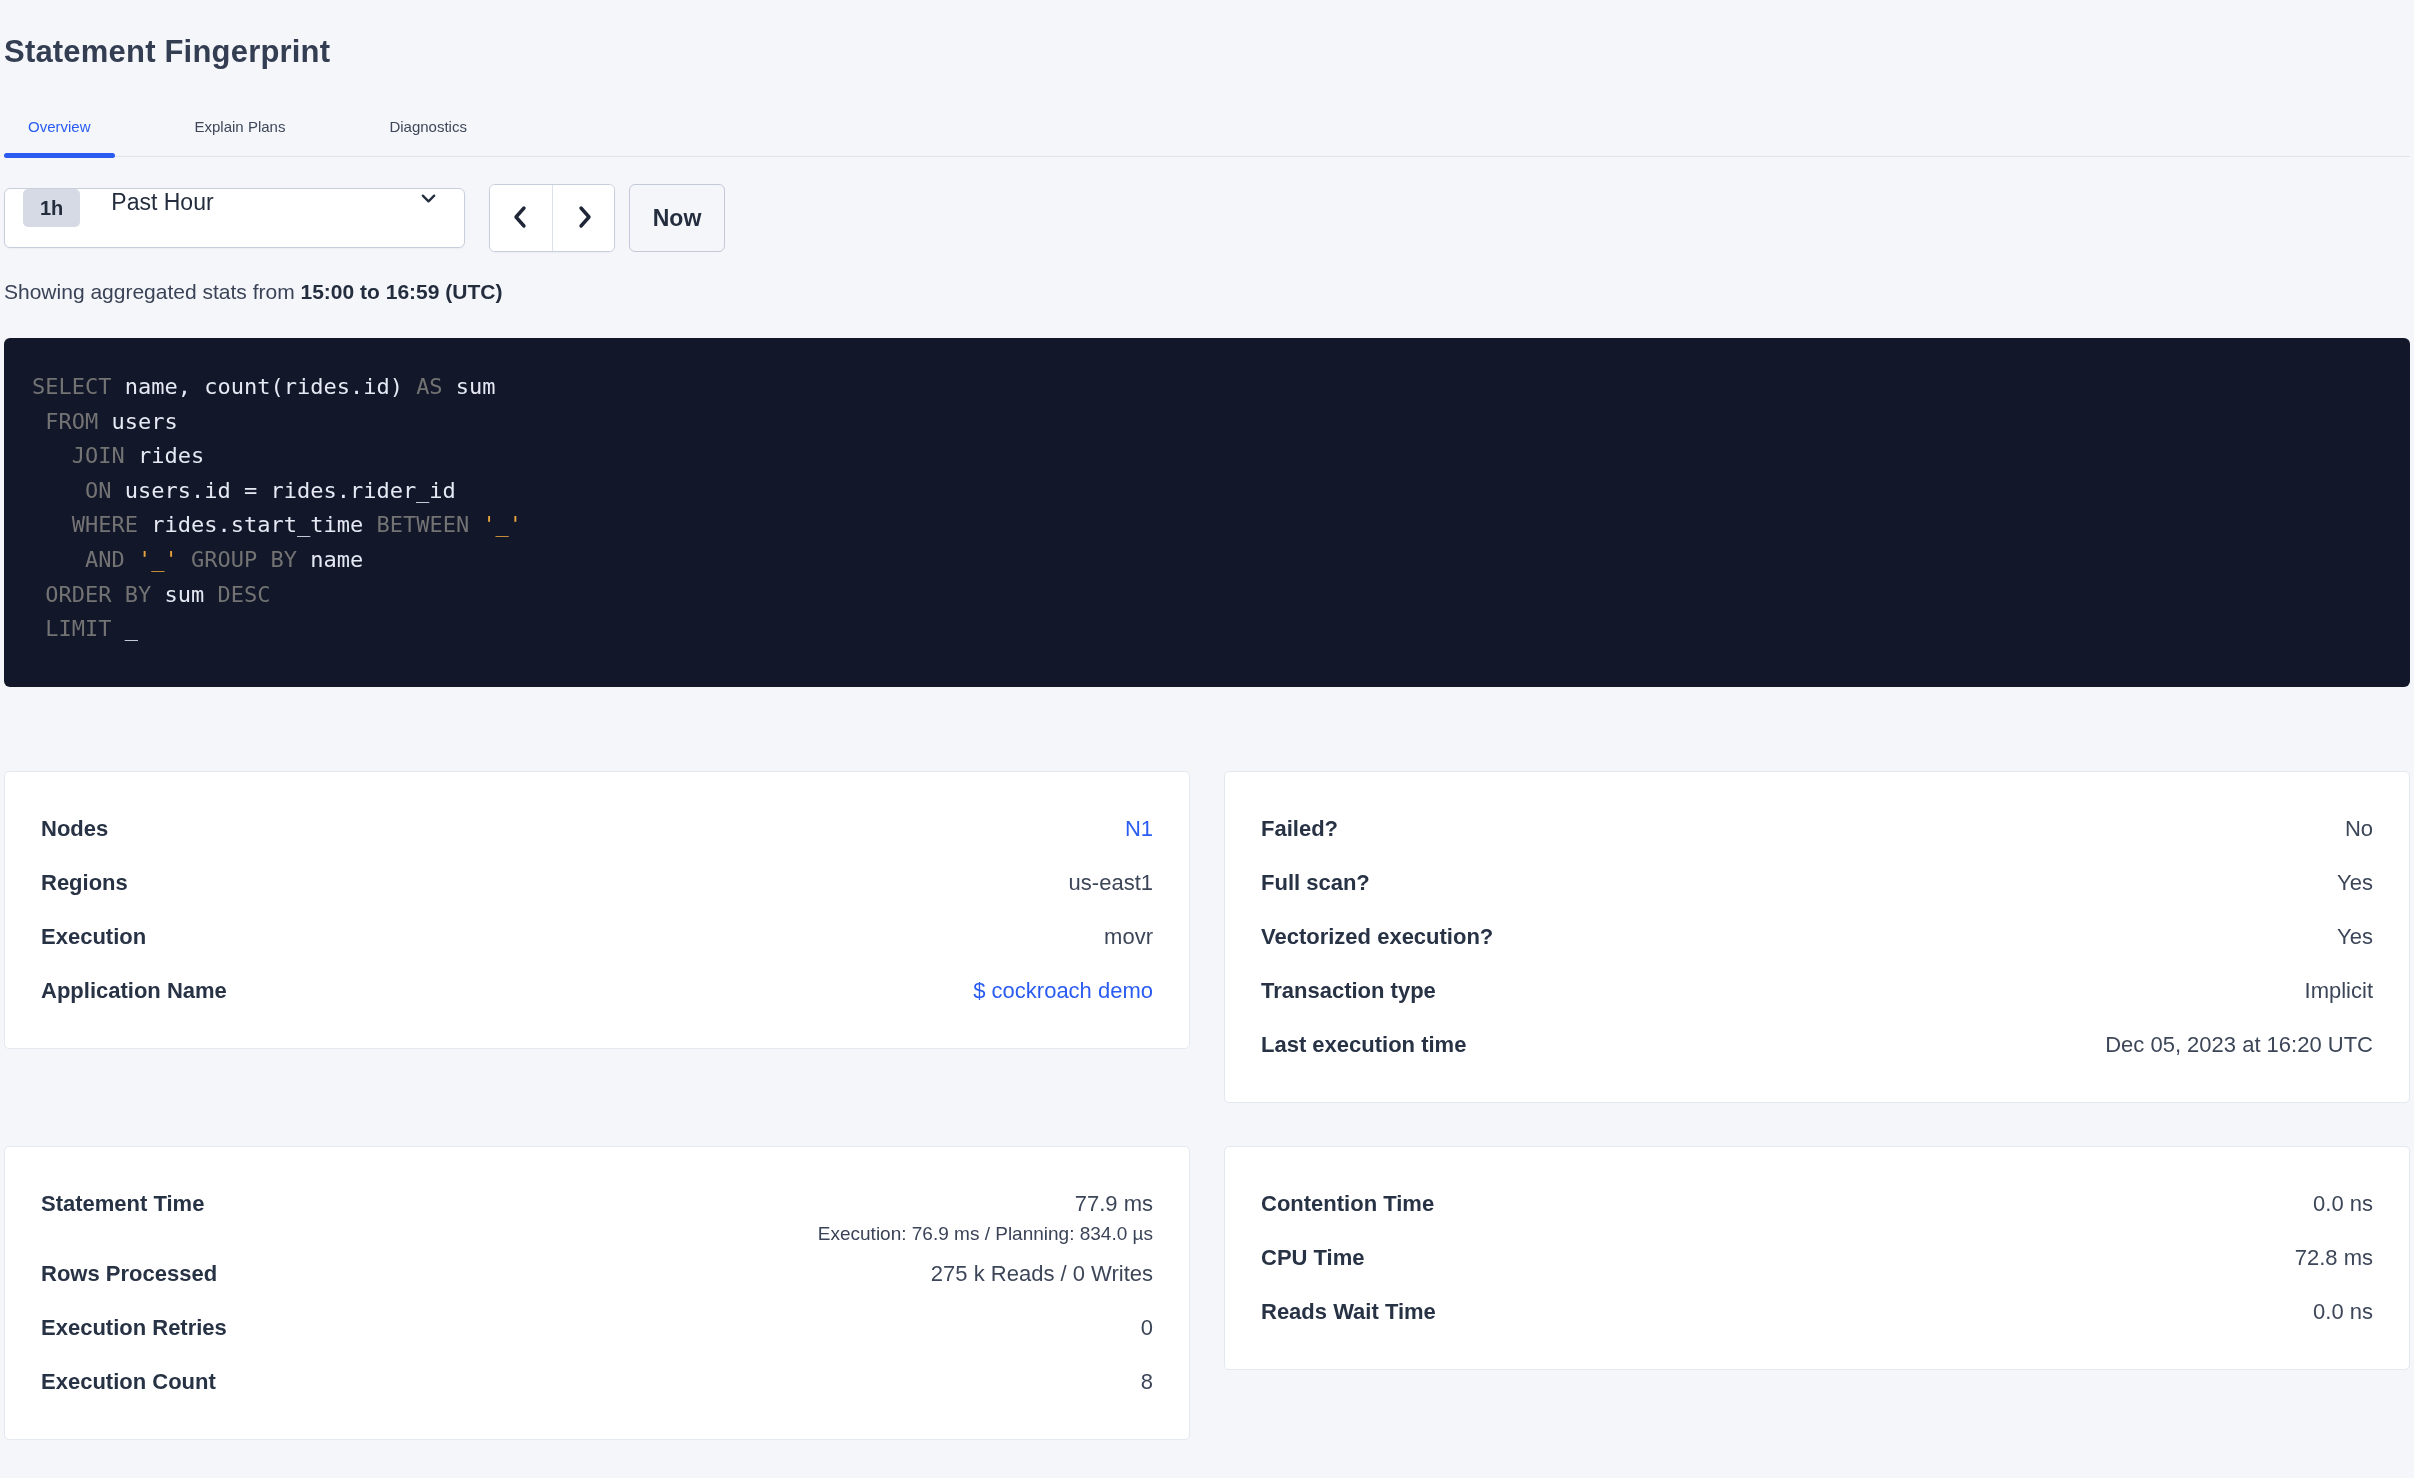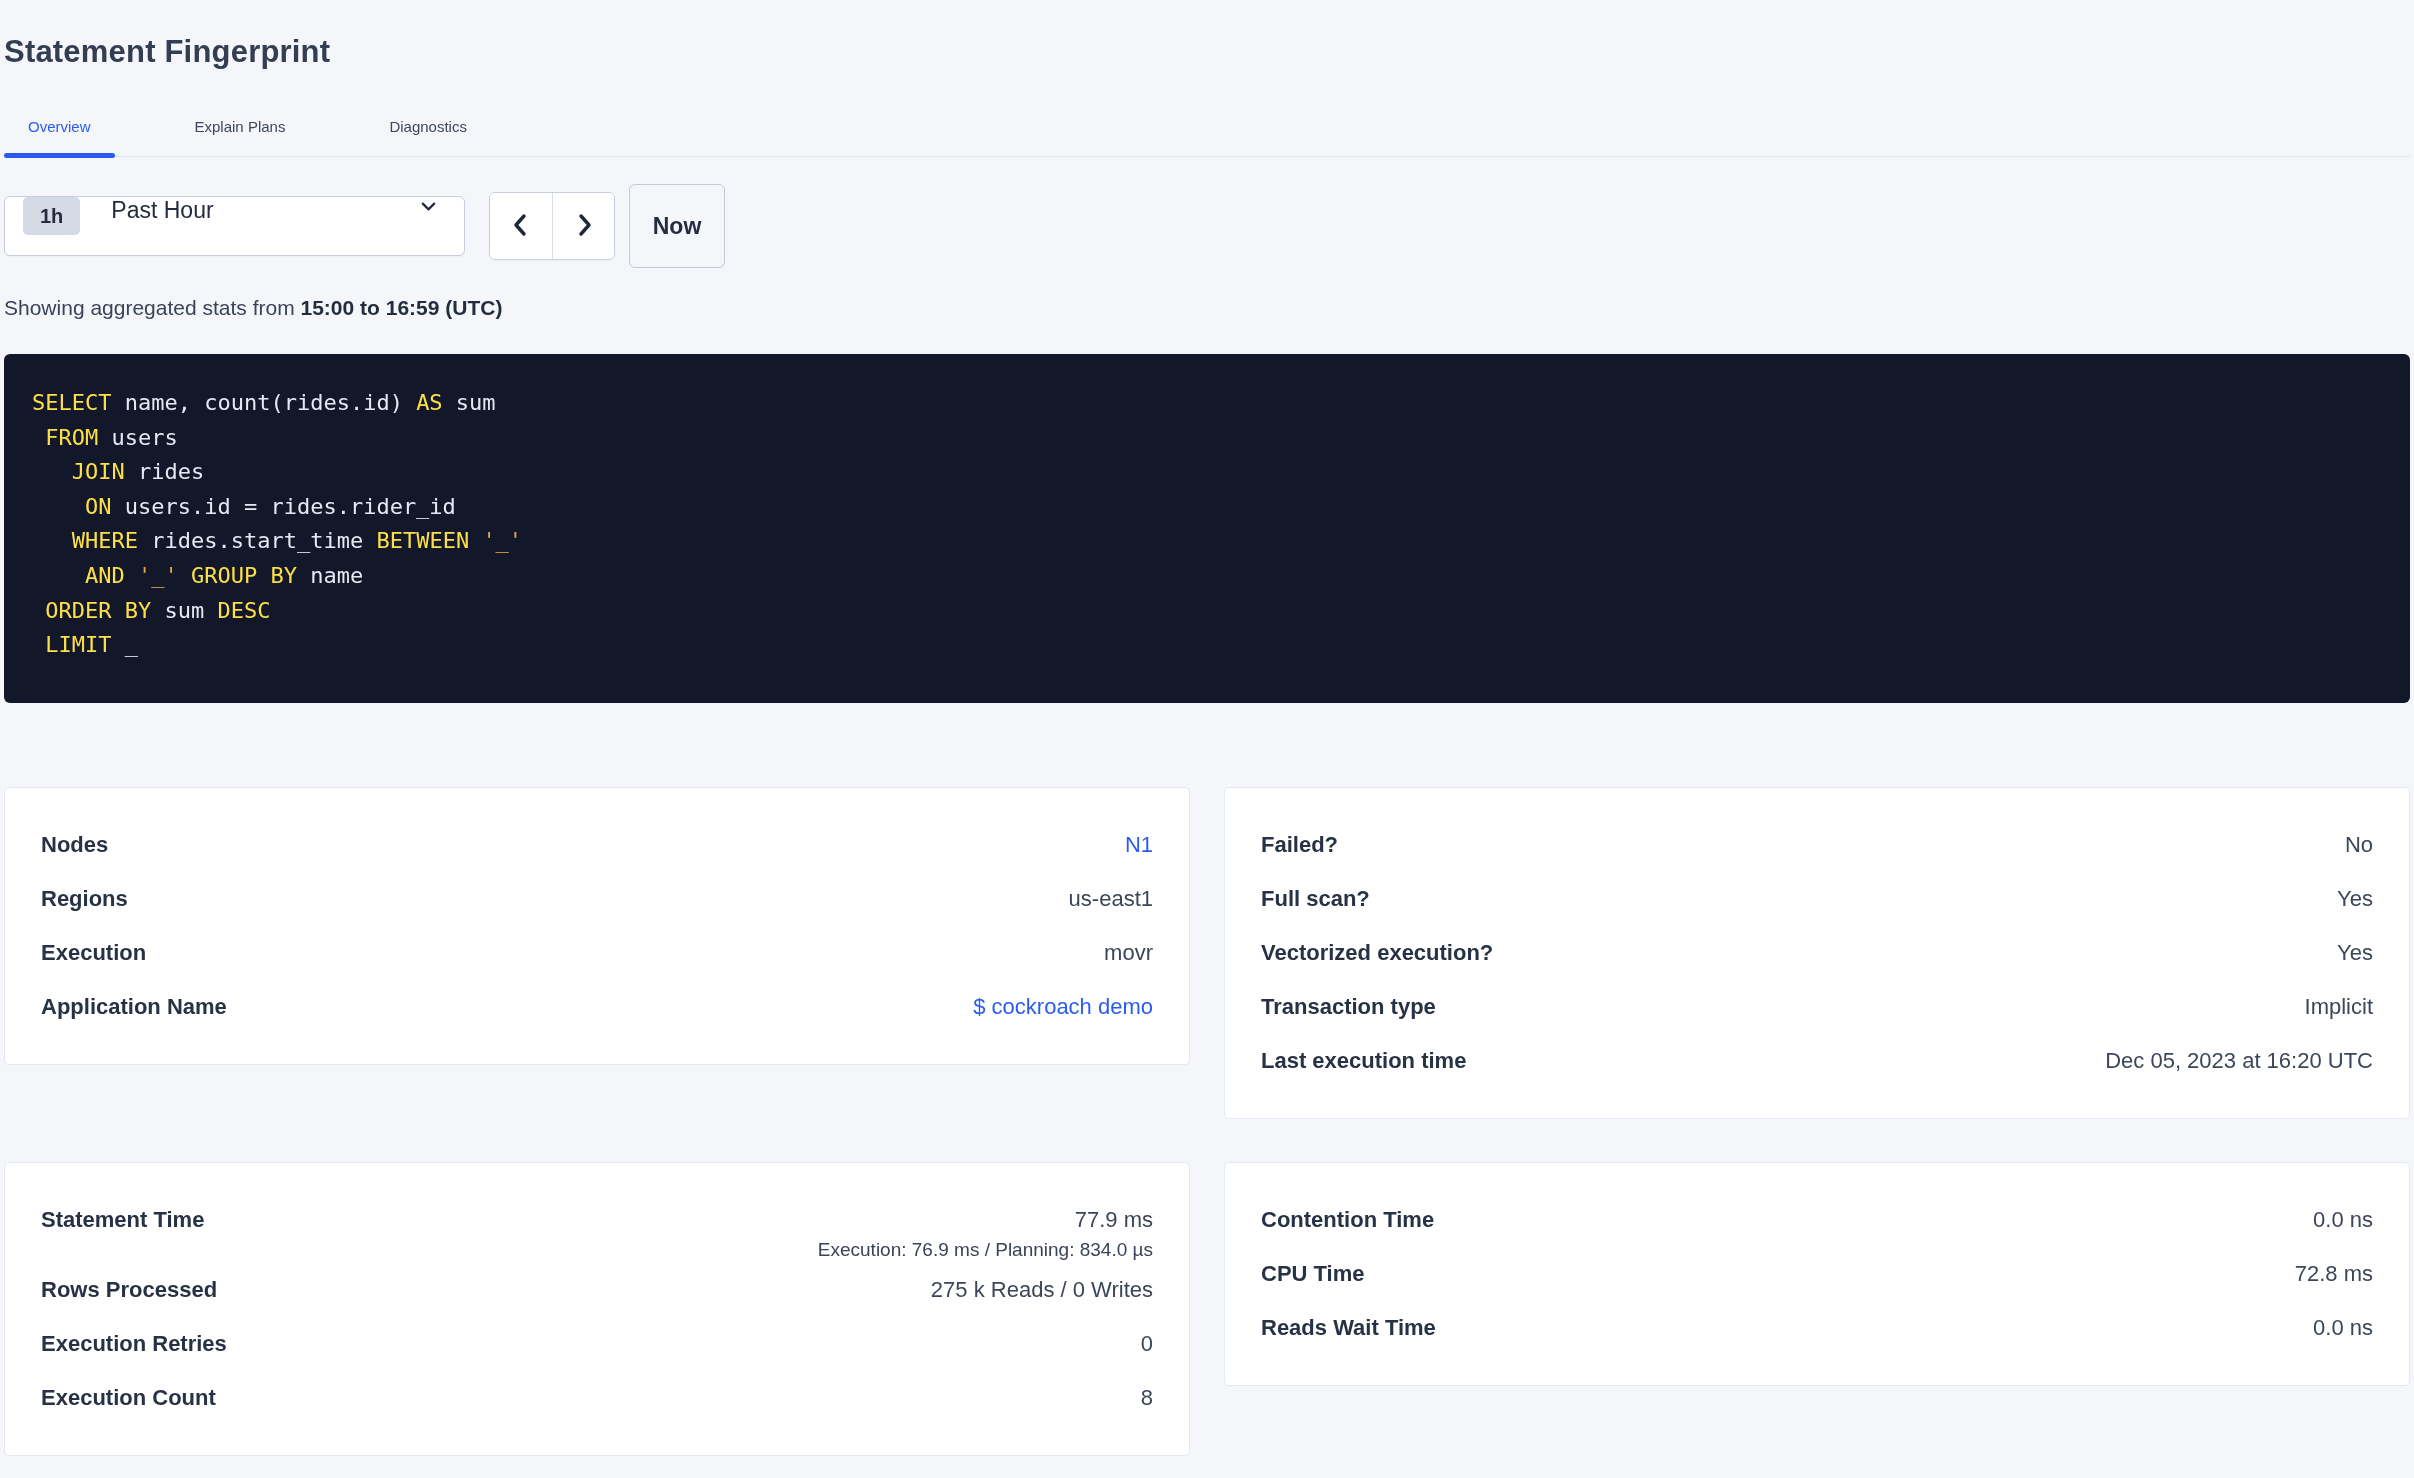--- a/index.html
+++ b/index.html
@@ -93,21 +93,21 @@
   .arrow-btn {
     width:62px; height:100%;
     background:#FFFFFF;
     border:none;
     display:flex; align-items:center; justify-content:center;
     cursor:pointer;
   }
   .arrow-btn + .arrow-btn { border-left:1px solid #DCE0E9; }
   .now-btn {
     margin-left:14px;
-    width:96px; height:84px;
+    width:96px; height:68px;
     background:transparent;
     border:1px solid #C3C9D8;
     border-radius:6px;
     font-size:23px;
     font-weight:600;
     color:#242D3E;
     cursor:pointer;
     font-family:inherit;
   }
 
@@ -126,21 +126,21 @@
     border-radius:6px;
     padding:32px 34px 40px 28px;
     font-family:"DejaVu Sans Mono", monospace;
     font-size:22px;
     line-height:34.6px;
     font-weight:500;
     white-space:pre;
     overflow:hidden;
     min-height:346px;
   }
-  .sql-kw  { color:#fde047; }
+  .sql-kw  { color:#737373; }
   .sql-pl  { color:#E6E9F4; }
   .sql-lit { color:#E8A33C; }
 
   
   .cards-grid {
     margin-top:84px;
     display:grid;
     grid-template-columns:1fr 1fr;
     column-gap:34px;
     row-gap:43px;

